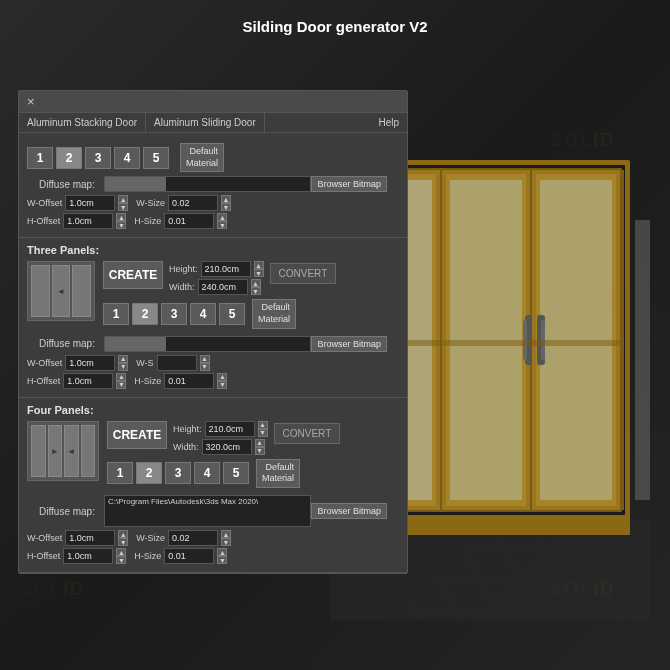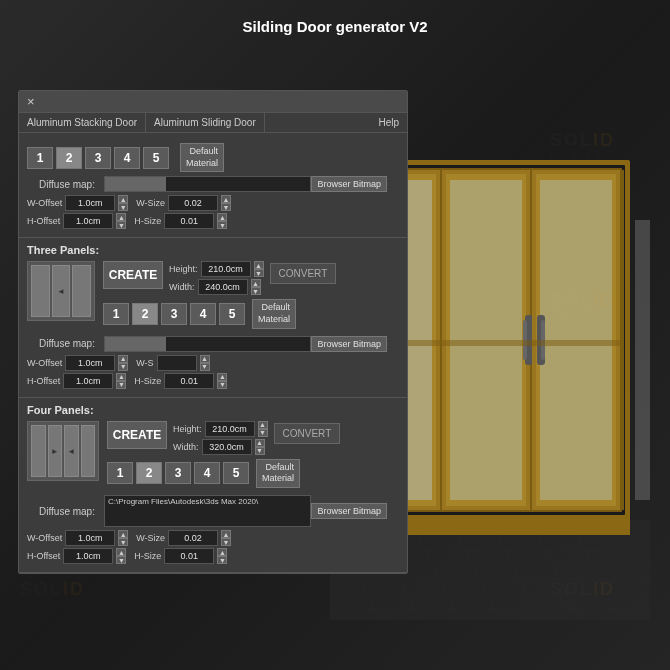--- a/index.html
+++ b/index.html
@@ -204,21 +204,20 @@
     }
 
     .param-input {
       background: #222;
       border: 1px solid #555;
       color: #e0e0e0;
       font-size: 9px;
       padding: 1px 3px;
       width: 50px;
       height: 16px;
-      text-align: center;
     }
 
     .spin-btn {
       display: flex;
       flex-direction: column;
     }
 
     .spin-up, .spin-down {
       width: 10px;
       height: 8px;

